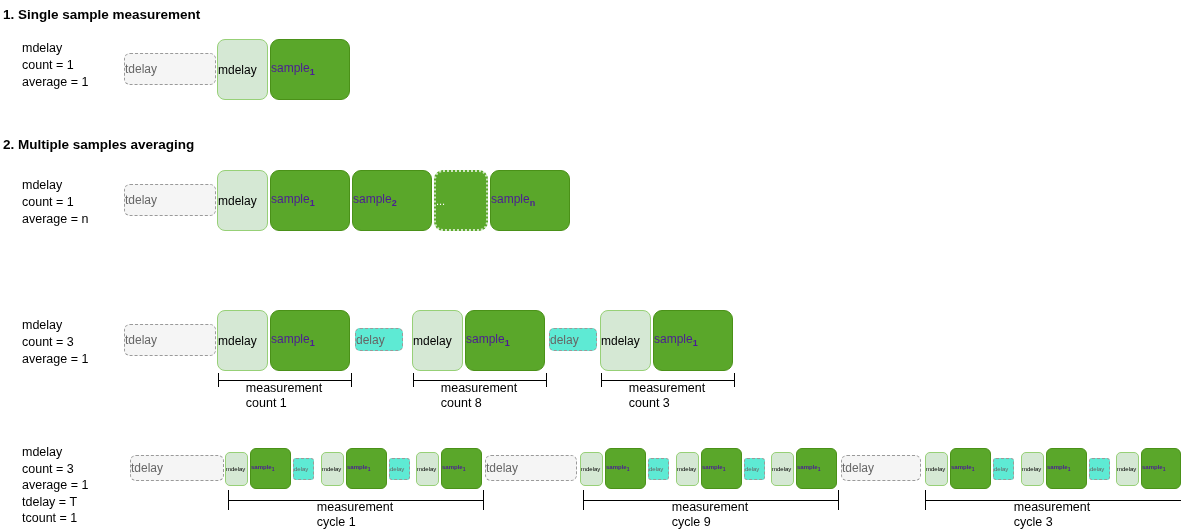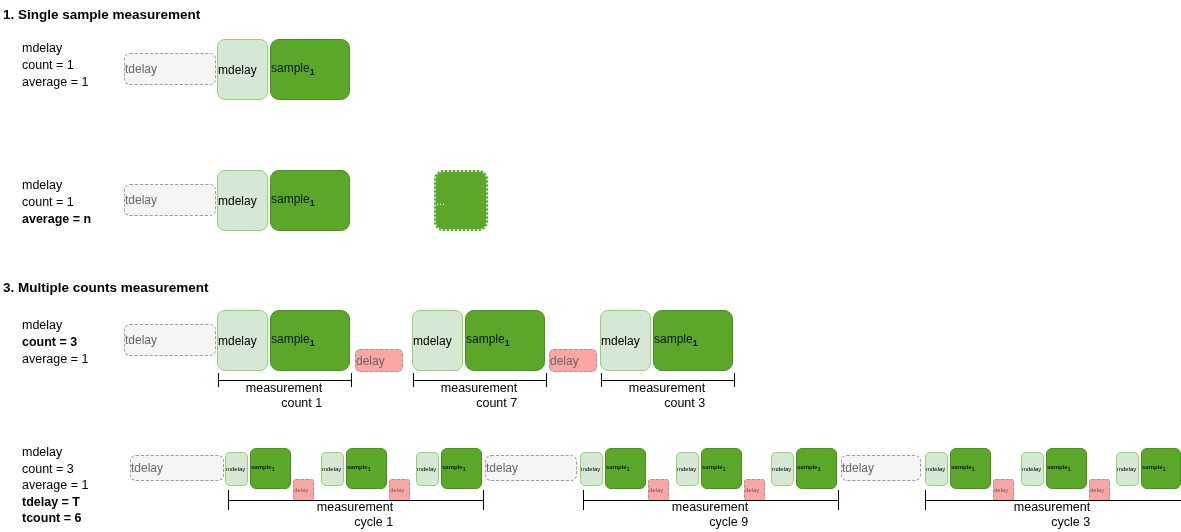--- a/index.html
+++ b/index.html
@@ -1,36 +1,36 @@
 <!DOCTYPE html>
 <html><head>
 <meta charset="utf-8">
 <style>
   html,body{margin:0;padding:0;background:#fff;}
   #canvas{position:relative;width:1181px;height:532px;background:#ffffff;overflow:hidden;
           font-family:"Liberation Sans", sans-serif;color:#000;}
   .title{position:absolute;font-size:13.5px;font-weight:bold;white-space:nowrap;}
   .params{position:absolute;font-size:12.5px;line-height:17px;white-space:nowrap;}
   .params.compact{line-height:16.5px;}
-  .params .b{font-weight:bold;}
+  .params .b{font-weight:normal;}
   .box{position:absolute;box-sizing:border-box;display:flex;align-items:center;justify-content:flex-start;
        white-space:nowrap;}
   .tdelay{background:#f5f5f5;border:1px dashed #9a9a9a;border-radius:6px;color:#666;font-size:12px;}
   .mdelay{background:#d5e8d4;border:1px solid #97d077;border-radius:8px;color:#000;font-size:12px;}
-  .sample{background:#5aa72a;border:1px solid #4a9118;border-radius:9px;color:#0f172a;font-size:12px;}
+  .sample{background:#5aa72a;border:1px solid #4a9118;border-radius:9px;color:#4c1d95;font-size:12px;}
   .sample .lbl sub{font-size:9px;font-weight:bold;}
-  .delay{background:#fca5a5;border:1px dashed #9a9a9a;border-radius:5px;color:#666;font-size:12px;margin-top:21px;}
+  .delay{background:#5eead4;border:1px dashed #9a9a9a;border-radius:5px;color:#666;font-size:12px;}
   .dots{background:#5aa72a;border:2px dotted #cfe6c2;border-radius:9px;color:#fff;font-size:11px;}
   .mini.mdelay{font-size:6px;border-radius:5px;}
   .mini.sample{font-size:6px;font-weight:bold;border-radius:6px;}
   .mini.sample .lbl sub{font-size:5px;}
   .mini.delay{font-size:6px;border-radius:3px;}
   .bracket{position:absolute;border-left:1.5px solid #000;border-right:1.5px solid #000;}
   .bracket::before{content:"";position:absolute;left:0;right:0;top:50%;border-top:1.5px solid #000;}
-  .blabel{position:absolute;font-size:12.5px;line-height:15px;text-align:right;
+  .blabel{position:absolute;font-size:12.5px;line-height:15px;text-align:left;
           transform:translateX(-50%);white-space:nowrap;}
 </style>
 </head>
 <body>
 
 <div id="canvas">
 
   <div class="title" style="left:3px;top:7px">1. Single sample measurement</div>
   <div class="params" style="left:22px;top:40px">
     <div>mdelay</div>
@@ -40,39 +40,45 @@
   <div class="box tdelay" style="left:124px;top:53px;width:92px;height:32px">
       <span>tdelay</span>
     </div>
   <div class="box mdelay" style="left:217px;top:39px;width:51px;height:61px">
       <span>mdelay</span>
     </div>
   <div class="box sample" style="left:270px;top:39px;width:80px;height:61px">
       <span class="lbl"><span>sample</span><sub>1</sub></span>
     </div>
 
+  <div class="title" style="left:3px;top:137px">2. Multiple samples averaging</div>
   <div class="params" style="left:22px;top:177px">
     <div>mdelay</div>
     <div>count = 1</div>
     <div class="b">average = n</div>
   </div>
   <div class="box tdelay" style="left:124px;top:184px;width:92px;height:32px">
       <span>tdelay</span>
     </div>
   <div class="box mdelay" style="left:217px;top:170px;width:51px;height:61px">
       <span>mdelay</span>
     </div>
   <div class="box sample" style="left:270px;top:170px;width:80px;height:61px">
       <span class="lbl"><span>sample</span><sub>1</sub></span>
     </div>
+  <div class="box sample" style="left:352px;top:170px;width:80px;height:61px">
+      <span class="lbl"><span>sample</span><sub>2</sub></span>
+    </div>
   <div class="box dots" style="left:434px;top:170px;width:54px;height:61px">
       <span>...</span>
     </div>
-
-  <div class="title" style="left:3px;top:280px">3. Multiple counts measurement</div>
+  <div class="box sample" style="left:490px;top:170px;width:80px;height:61px">
+      <span class="lbl"><span>sample</span><sub>n</sub></span>
+    </div>
+
   <div class="params" style="left:22px;top:317px">
     <div>mdelay</div>
     <div class="b">count = 3</div>
     <div>average = 1</div>
   </div>
   <div class="box tdelay" style="left:124px;top:324px;width:92px;height:32px">
       <span>tdelay</span>
     </div>
 
   <div class="box mdelay" style="left:217px;top:310px;width:51px;height:61px">
@@ -101,34 +107,34 @@
     </div>
 
   <div class="bracket" style="left:218px;top:373px;width:132px;height:14px"></div>
   <div class="blabel" style="left:284px;top:381px">
     <div>measurement</div>
     <div>count 1</div>
   </div>
   <div class="bracket" style="left:413px;top:373px;width:132px;height:14px"></div>
   <div class="blabel" style="left:479px;top:381px">
     <div>measurement</div>
-    <div>count 7</div>
+    <div>count 8</div>
   </div>
   <div class="bracket" style="left:601px;top:373px;width:132px;height:14px"></div>
   <div class="blabel" style="left:667px;top:381px">
     <div>measurement</div>
     <div>count 3</div>
   </div>
 
   <div class="params compact" style="left:22px;top:444px">
     <div>mdelay</div>
     <div>count = 3</div>
     <div>average = 1</div>
     <div class="b">tdelay = T</div>
-    <div class="b">tcount = 6</div>
+    <div class="b">tcount = 1</div>
   </div>
 
   <div class="box tdelay" style="left:130px;top:455px;width:94px;height:26px">
       <span>tdelay</span>
     </div>
 
   <div class="box mini mdelay" style="left:225px;top:452px;width:23px;height:34px">
       <span>mdelay</span>
     </div>
   <div class="box mini sample" style="left:250px;top:448px;width:41px;height:41px">

